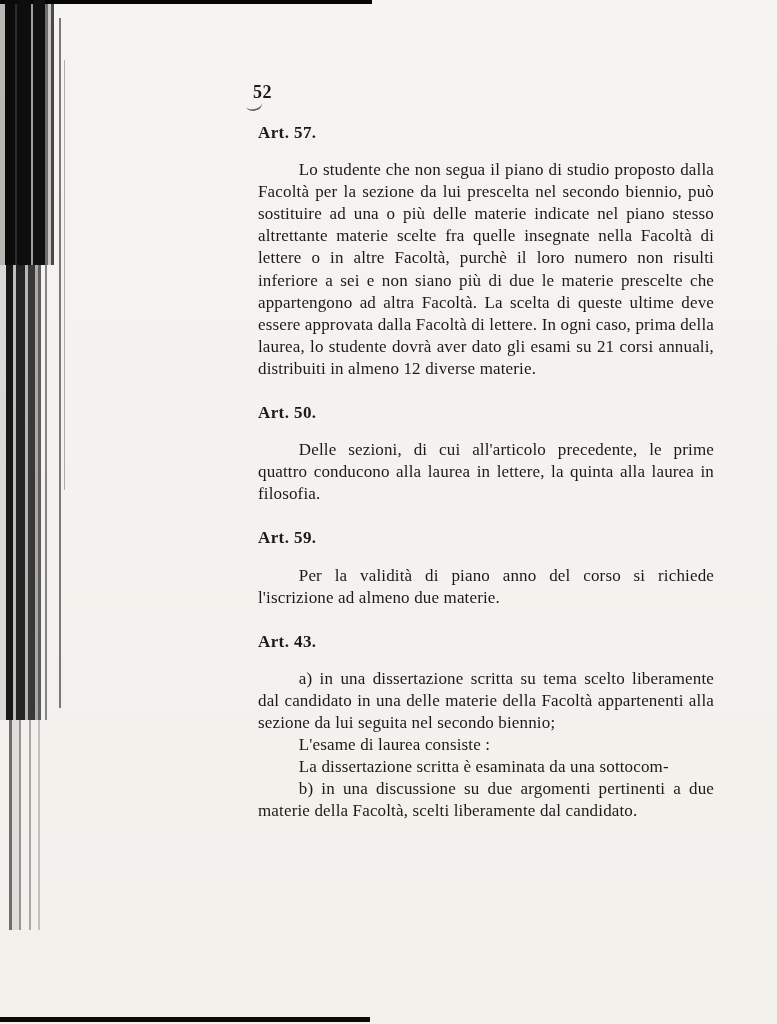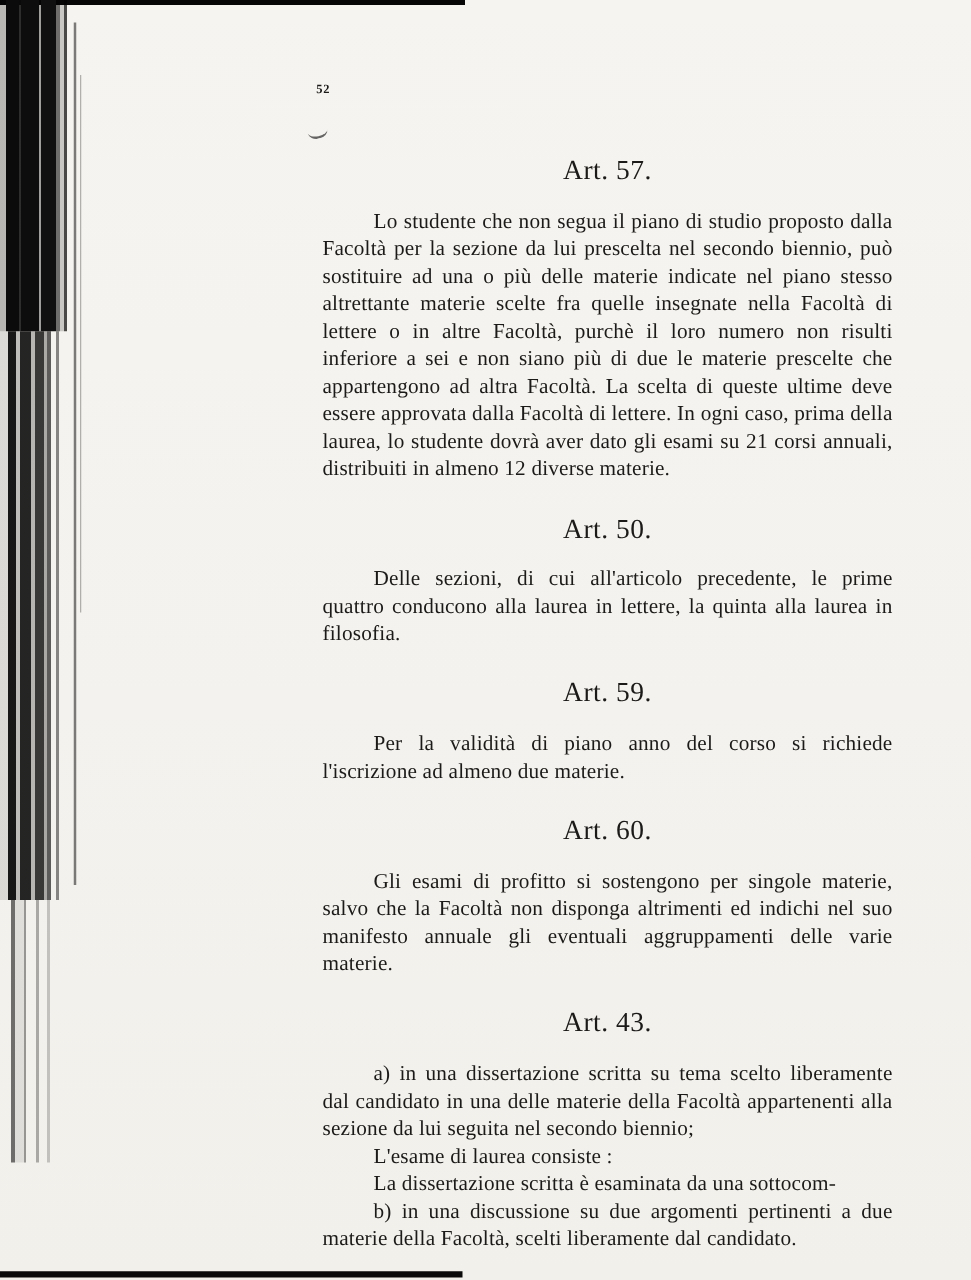--- a/index.html
+++ b/index.html
@@ -86,37 +86,37 @@
     position: absolute; left: 246px; top: 99px;
     width: 16px; height: 10px;
     border-bottom: 2px solid rgba(40,40,40,.7);
     border-radius: 50%;
     transform: rotate(-12deg);
   }
 
   
   .page-number {
     position: absolute;
-    left: 253px; top: 66px;
-    font-size: 10px;
+    left: 253px; top: 82px;
+    font-size: 18px;
     font-weight: bold;
     letter-spacing: .5px;
   }
   .text-block {
     position: absolute;
     left: 258px; top: 122px;
     width: 456px;
     font-size: 17px;
     line-height: 1.3;
     letter-spacing: .15px;
   }
   .art-heading {
-    font-size: 22px;
-    font-weight: 400;
-    text-align: center;
+    font-size: 17px;
+    font-weight: 700;
+    text-align: left;
     margin: 22px 0 15px 0;
     letter-spacing: .4px;
   }
   .article:first-child .art-heading { margin-top: 0; }
   .para {
     margin: 0;
     text-align: justify;
     text-indent: 2.4em;
   }
 </style>
@@ -146,24 +146,20 @@
     <section class="article">
       <h2 class="art-heading">Art. 50.</h2>
       <p class="para">Delle sezioni, di cui all'articolo precedente, le prime quattro conducono alla laurea in lettere, la quinta alla laurea in filosofia.</p>
     </section>
 
     <section class="article">
       <h2 class="art-heading">Art. 59.</h2>
       <p class="para">Per la validità di piano anno del corso si richiede l'iscrizione ad almeno due materie.</p>
     </section>
 
-    <section class="article">
-      <h2 class="art-heading">Art. 60.</h2>
-      <p class="para">Gli esami di profitto si sostengono per singole materie, salvo che la Facoltà non disponga altrimenti ed indichi nel suo manifesto annuale gli eventuali aggruppamenti delle varie materie.</p>
-    </section>
 
     <section class="article">
       <h2 class="art-heading">Art. 43.</h2>
       <p class="para">a) in una dissertazione scritta su tema scelto liberamente dal candidato in una delle materie della Facoltà appartenenti alla sezione da lui seguita nel secondo biennio;</p>
       <p class="para">L'esame di laurea consiste :</p>
       <p class="para">La dissertazione scritta è esaminata da una sottocom-</p>
       <p class="para">b) in una discussione su due argomenti pertinenti a due materie della Facoltà, scelti liberamente dal candidato.</p>
     </section>
 
   </main>

